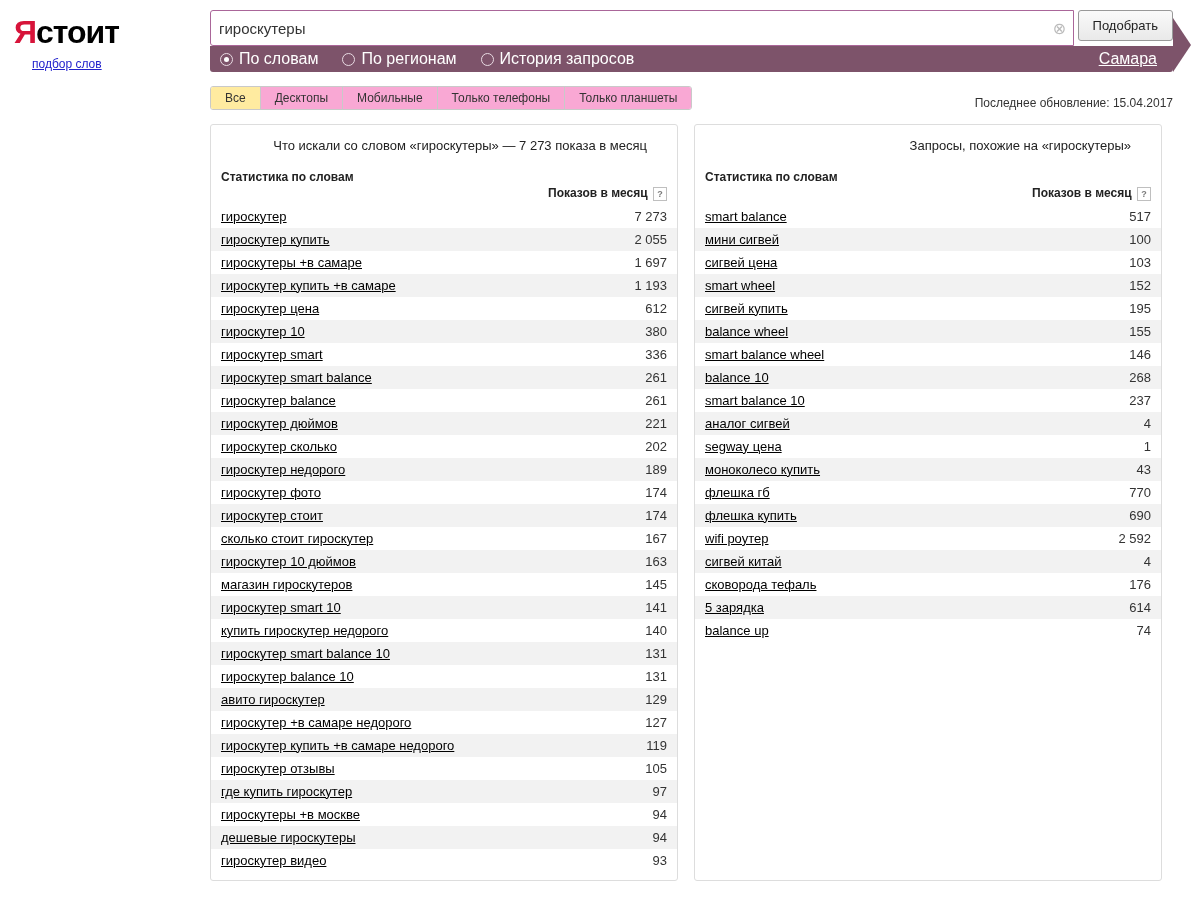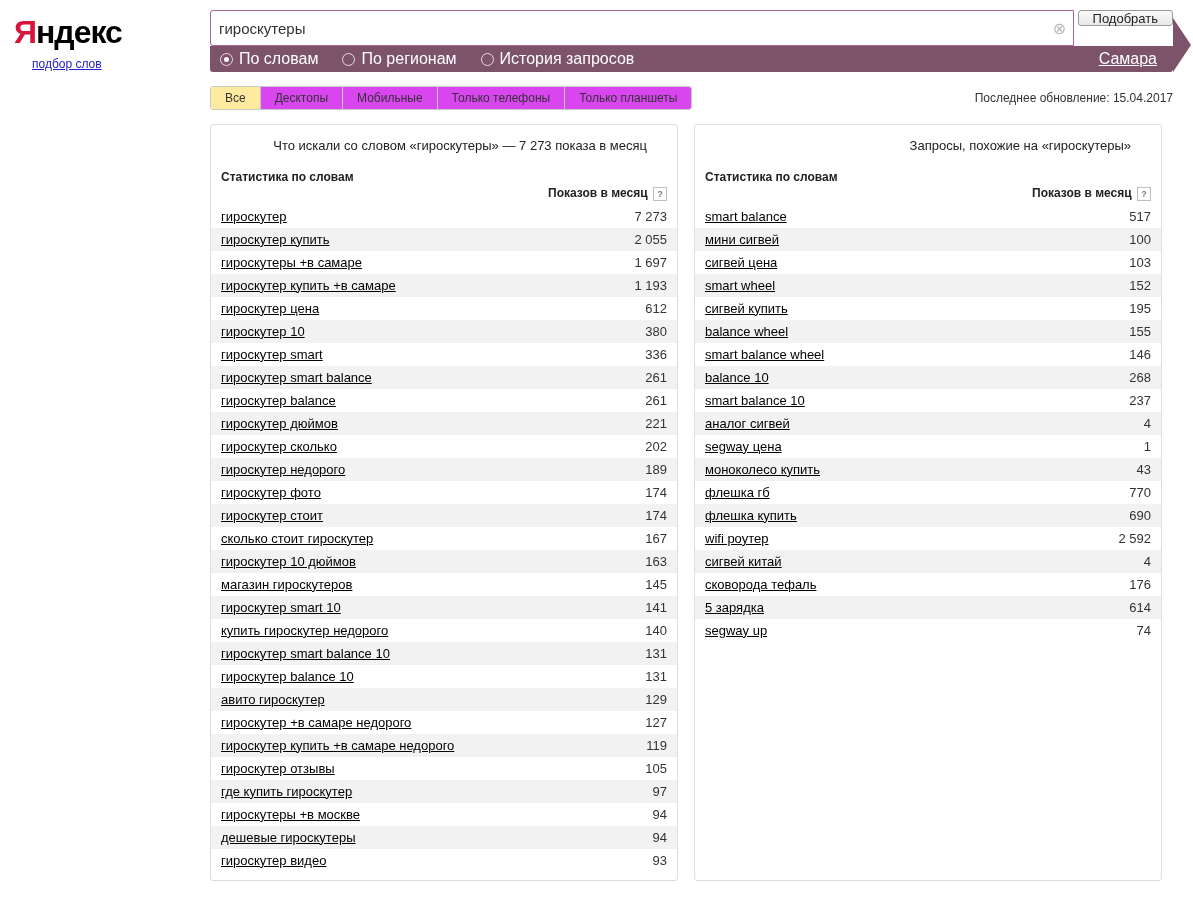--- a/index.html
+++ b/index.html
@@ -73,21 +73,21 @@
   .clear-icon {
     width: 26px;
     display: flex;
     align-items: center;
     justify-content: center;
     color: #bbb;
     font-size: 16px;
     cursor: pointer;
   }
   .submit-btn {
-    height: 16px;
+    height: 31px;
     padding: 0 14px;
     margin-left: 4px;
     font-size: 13px;
     color: #222;
     background: linear-gradient(#fafafa, #e9e9e9);
     border: 1px solid #999;
     border-radius: 3px;
     cursor: pointer;
   }
   .filters-bar {
@@ -137,34 +137,34 @@
   }
   .region-name {
     margin-left: auto;
     color: #fff;
     text-decoration: underline;
     cursor: pointer;
     padding-right: 6px;
   }
   .sub-controls {
     display: flex;
-    align-items: center;
+    align-items: flex-end;
     margin-top: 14px;
   }
   .device-tabs {
     display: flex;
     border: 1px solid #c9c9c9;
     border-radius: 3px;
     overflow: hidden;
   }
   .device-tab {
     padding: 4px 14px;
     font-size: 12px;
     color: #333;
-    background: #d946ef;
+    background: #f9a8d4;
     border-right: 1px solid #c9c9c9;
     cursor: pointer;
   }
   .device-tab:last-child { border-right: none; }
   .device-tab.active {
     background: #ffeba0;
   }
   .last-update {
     margin-left: auto;
     font-size: 12px;
@@ -237,21 +237,21 @@
     font-variant-numeric: tabular-nums;
   }
 </style>
 </head>
 <body>
 
 <div class="page">
   <div class="top-row">
     <div class="logo-col">
       <div class="logo">
-        <span class="ya-red">Я</span><span>ндекс</span>
+        <span class="ya-red">Я</span><span>стоит</span>
       </div>
       <div class="logo-sub">
         <a href="#">подбор слов</a>
       </div>
     </div>
 
     <div class="search-col">
       <div class="search-bar-wrap">
         <div style="display:flex; align-items:stretch;">
           <div class="search-bar" style="flex:1;">
@@ -496,21 +496,21 @@
               </div>
               <div class="row">
                 <div class="col-word"><a class="word-link" href="#">сковорода тефаль</a></div>
                 <div class="count-cell">176</div>
               </div>
               <div class="row alt">
                 <div class="col-word"><a class="word-link" href="#">5 зарядка</a></div>
                 <div class="count-cell">614</div>
               </div>
               <div class="row">
-                <div class="col-word"><a class="word-link" href="#">segway up</a></div>
+                <div class="col-word"><a class="word-link" href="#">balance up</a></div>
                 <div class="count-cell">74</div>
               </div>
             </div>
         </div>
       </div>
 
     </div>
   </div>
 </div>
 

